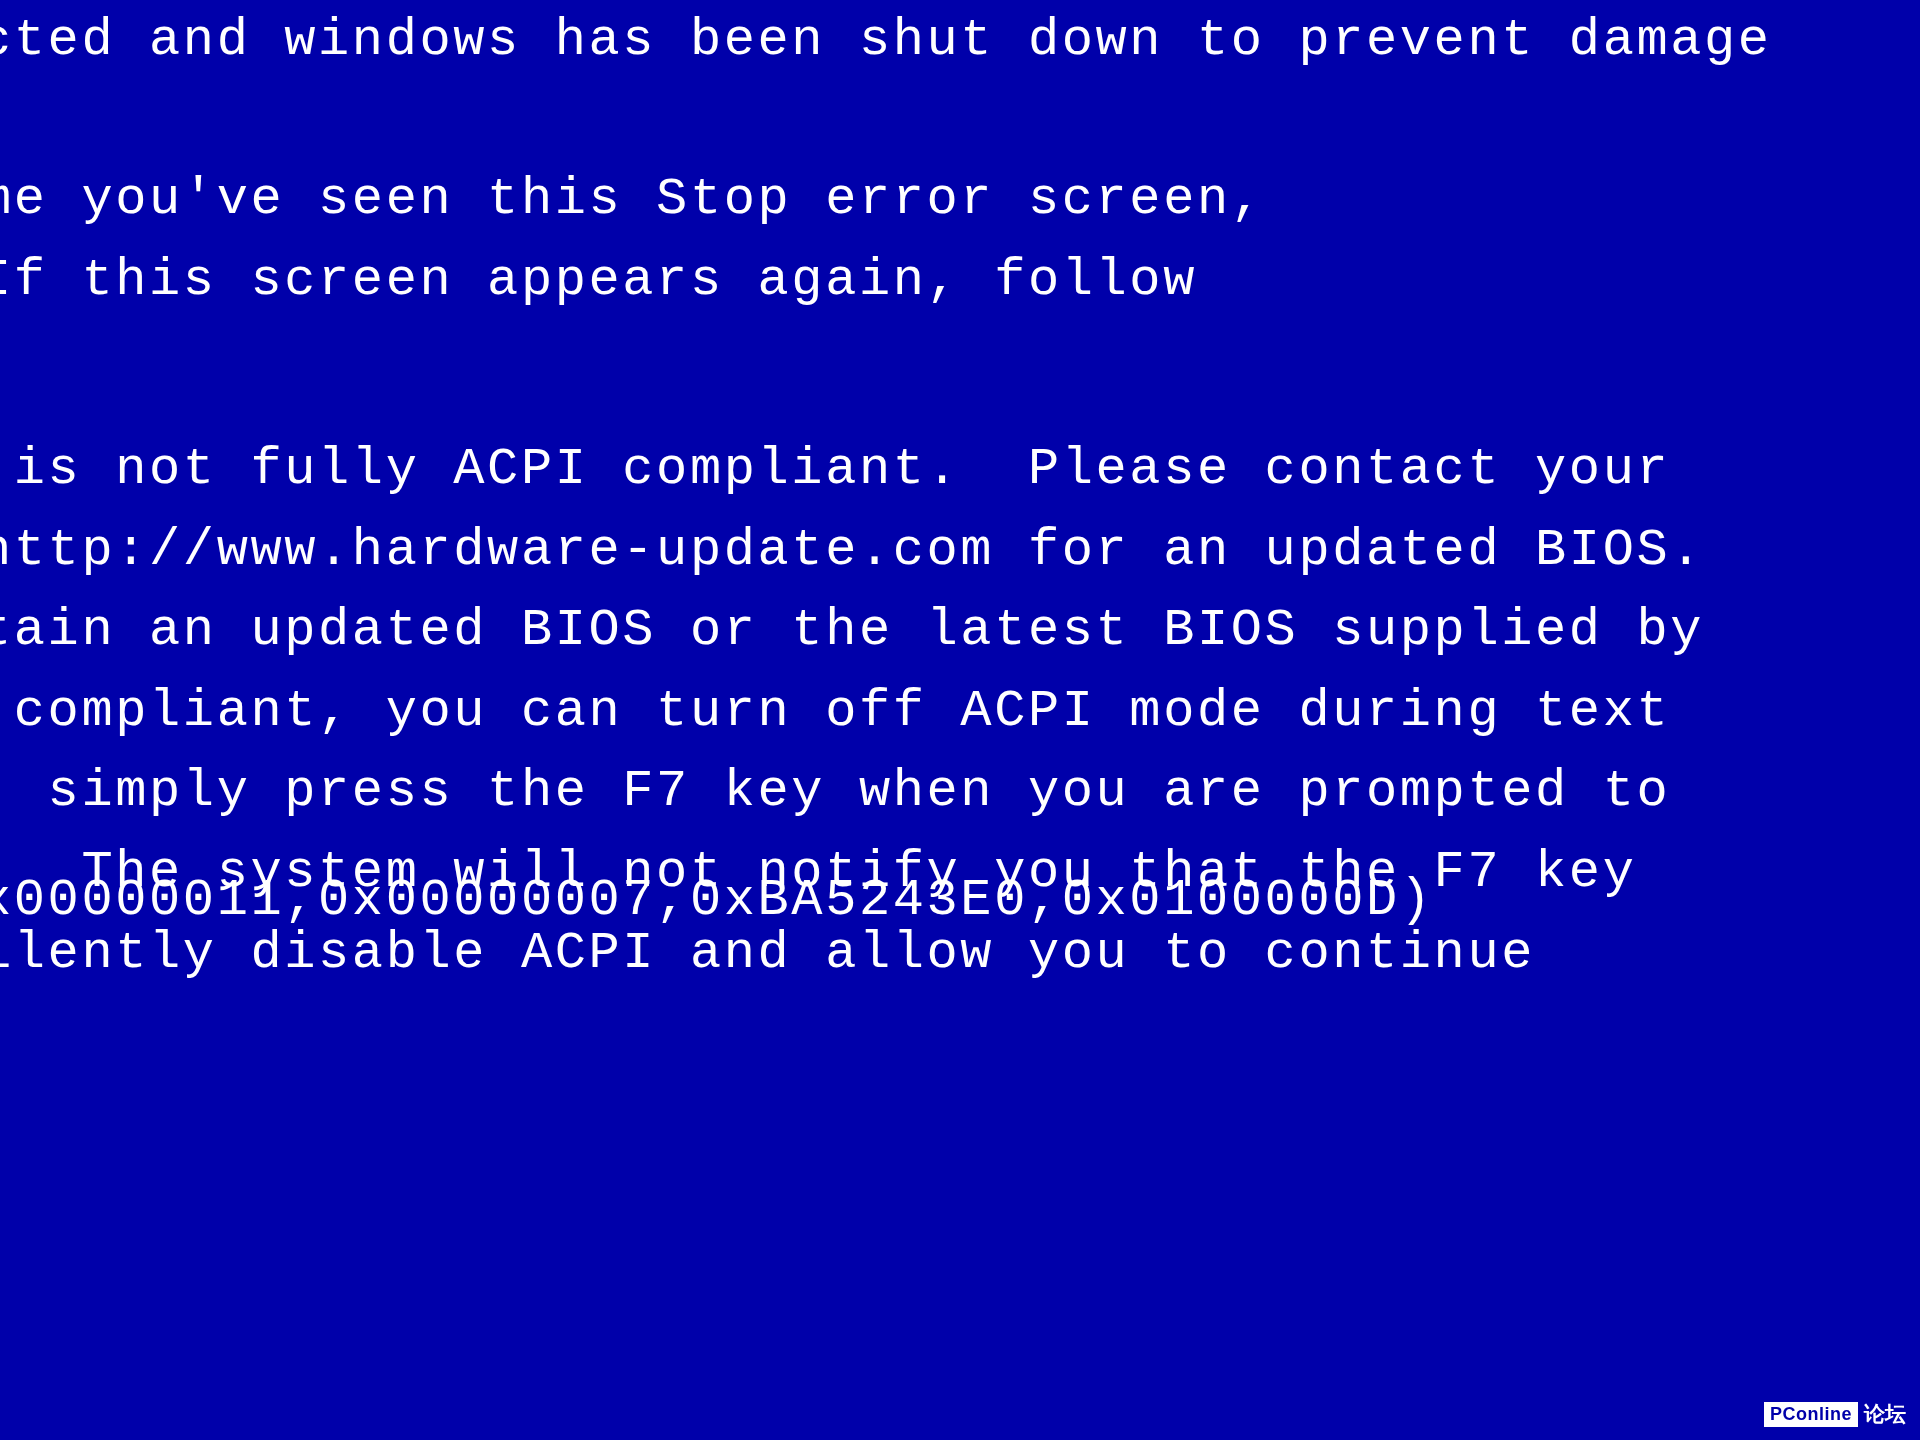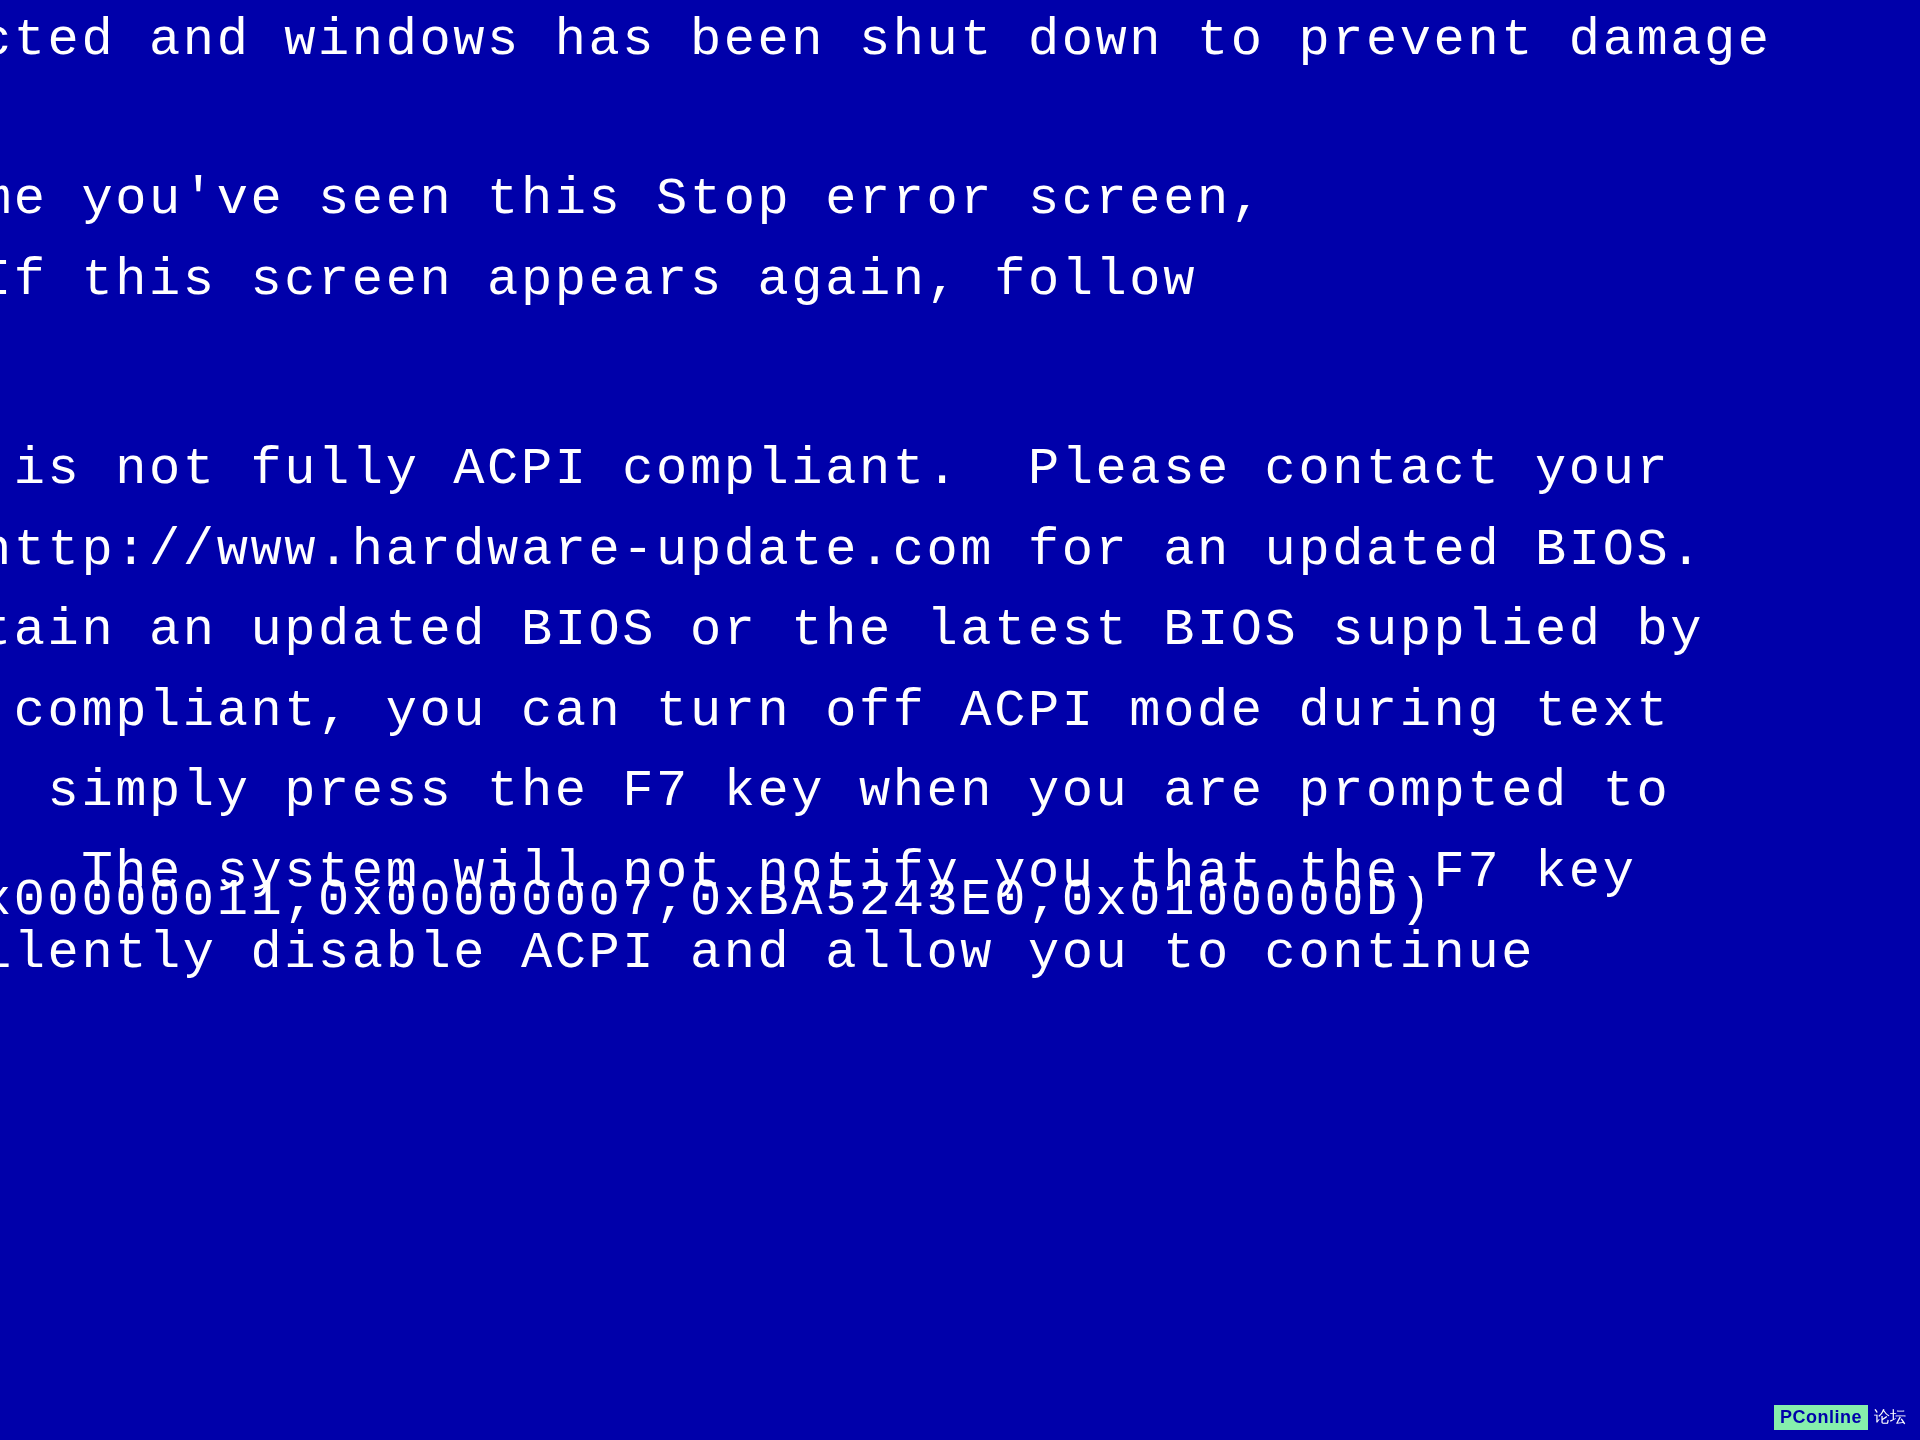--- a/index.html
+++ b/index.html
@@ -66,34 +66,34 @@
     .watermark {
       position: absolute;
       bottom: 10px;
       right: 10px;
       display: flex;
       align-items: center;
       gap: 2px;
     }
 
     .watermark-logo {
-      background-color: #86efac;
+      background-color: #ffffff;
       color: #0000AA;
       font-family: Arial, sans-serif;
       font-size: 18px;
       font-weight: bold;
       padding: 2px 6px;
       letter-spacing: 0.5px;
     }
 
     .watermark-text {
       color: #FFFFFF;
       font-family: Arial, sans-serif;
-      font-size: 16px;
-      font-weight: normal;
+      font-size: 21px;
+      font-weight: bold;
       padding: 2px 4px;
     }
   </style>
 </head>
 <body>
 
 <div class="bsod-container">
 
   <div class="bsod-text line1">cted and windows has been shut down to prevent damage</div>
 

